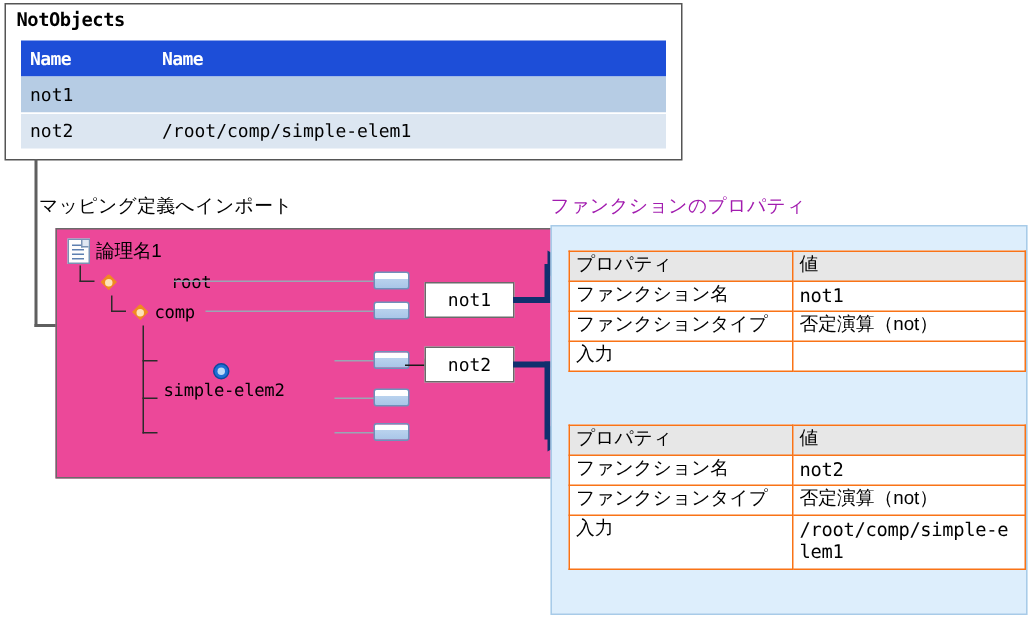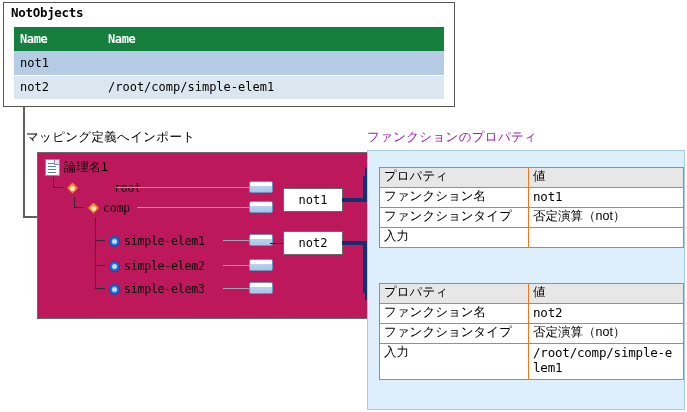--- a/index.html
+++ b/index.html
@@ -26,21 +26,21 @@
     left:14px;top:27px;width:430px;
     border-collapse:collapse;table-layout:fixed;
   }
   #notobjects-table td,#notobjects-table th{
     height:24px;padding:0 0 0 6px;
     font-family:"DejaVu Sans Mono","Liberation Mono",monospace;
     font-size:12px;text-align:left;font-weight:normal;
     box-sizing:border-box;border:0;
   }
   #notobjects-table thead th{
-    background:#15803d;color:#fff;font-weight:bold;letter-spacing:-.4px;
+    background:#1d4ed8;color:#fff;font-weight:bold;letter-spacing:-.4px;
   }
   #notobjects-table tbody tr.r1 td{background:#b6cce4;color:#000;}
   #notobjects-table tbody tr.r2 td{background:#dce6f1;color:#000;}
   #notobjects-table tbody tr.r1 td{border-bottom:1px solid #fff;}
   .col-name{width:88px;}
 
   
   #import-arrow-vert{left:23px;top:106px;width:2px;height:112px;background:#5f5f5f;}
   #import-arrow-horz{left:23px;top:216px;width:22px;height:2px;background:#5f5f5f;}
   #import-arrow-head{
@@ -49,21 +49,21 @@
     border-left:10px solid #121212;
   }
 
   
   #tree-caption{left:26px;top:129px;font-size:12.5px;color:#000;letter-spacing:.3px;}
   #props-caption{left:367px;top:129px;font-size:12.5px;color:#a21caf;letter-spacing:.3px;}
 
   
   #tree-box{
     left:37px;top:152px;width:384px;height:167px;
-    border:1px solid #6a6a6a;background:#be185d;box-sizing:border-box;
+    border:1px solid #6a6a6a;background:#ec4899;box-sizing:border-box;
   }
   .tree-row{position:absolute;display:flex;align-items:center;height:16px;}
   .tree-label{
     font-family:"DejaVu Sans Mono","Liberation Mono",monospace;
     font-size:11.5px;color:#000;white-space:nowrap;letter-spacing:-.2px;
   }
   .jp-label{font-family:"Liberation Sans","DejaVu Sans",sans-serif;font-size:12.5px;}
 
   
   .doc-icon{
@@ -219,38 +219,30 @@
   <div class="dashline" style="left:99px;top:54px;width:113px;"></div>
   <div class="fieldbox" style="left:211px;top:48px;"></div>
 
   <div class="elbow" style="left:57px;top:64px;">
     <i style="left:0;top:0;width:1px;height:72px;"></i>
     <i style="left:0;top:23px;width:10px;height:1px;"></i>
     <i style="left:0;top:48px;width:10px;height:1px;"></i>
     <i style="left:0;top:71px;width:10px;height:1px;"></i>
   </div>
 
-  <div class="tree-row" style="left:71px;top:80px;">
-    <span class="node-blue"></span>
-    <span class="tree-label">simple-elem1</span>
-  </div>
   <div class="dashline" style="left:185px;top:87px;width:27px;"></div>
   <div class="fieldbox" style="left:211px;top:81px;"></div>
 
-  <div class="tree-row" style="left:71px;top:105px;">
+  <div class="tree-row" style="left:71px;top:89px;flex-direction:column;">
     <span class="node-blue"></span>
     <span class="tree-label">simple-elem2</span>
   </div>
   <div class="dashline" style="left:185px;top:112px;width:27px;"></div>
   <div class="fieldbox" style="left:211px;top:106px;"></div>
 
-  <div class="tree-row" style="left:71px;top:128px;">
-    <span class="node-blue"></span>
-    <span class="tree-label">simple-elem3</span>
-  </div>
   <div class="dashline" style="left:185px;top:135px;width:27px;"></div>
   <div class="fieldbox" style="left:211px;top:129px;"></div>
 </div>
 
 <div class="abs" id="elem-to-not2-line"></div>
 <div class="abs" id="elem-to-not2-head"></div>
 
 <div class="not-box" style="left:283px;top:188px;">
   <span>not1</span>
 </div>

